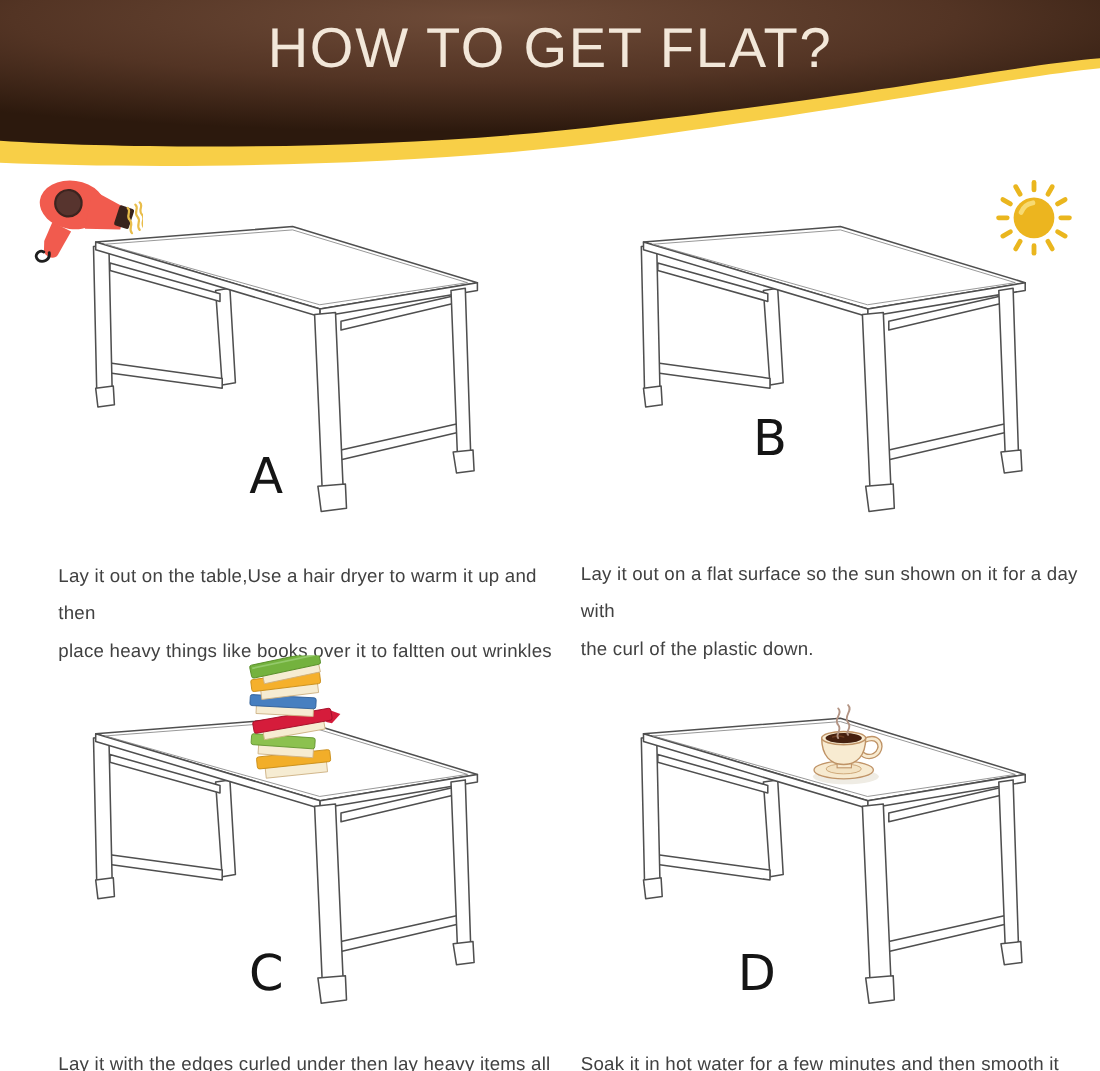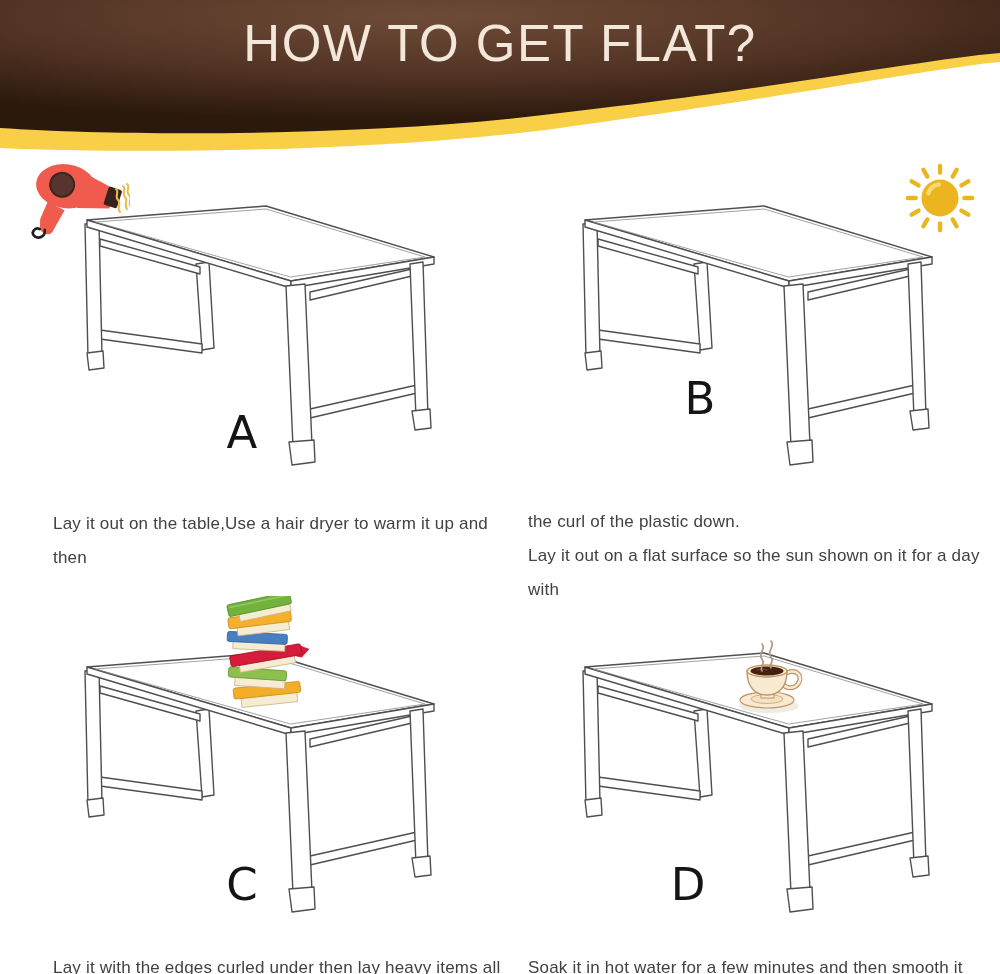--- a/index.html
+++ b/index.html
@@ -105,20 +105,21 @@
       </g>
       <g stroke="#e9bd4a" stroke-width="2" fill="none" stroke-linecap="round">
         <path d="M96,28 c4,3 -2,7 2,11 c4,4 -2,8 2,12"></path>
         <path d="M103,25 c4,3 -2,7 2,11 c4,4 -2,8 2,12"></path>
         <path d="M110,22 c4,3 -2,7 2,11 c4,4 -2,8 2,12" transform="translate(-3,1)"></path>
       </g>
     </svg>
     <div class="panel-label lab-a">A</div>
     <div class="panel-caption cap-a">
       <div>Lay it out on the table,Use a hair dryer to warm it up and then</div>
+      <div>place heavy things like books over it to faltten out wrinkles</div>
     </div>
   </section>
 
   <section>
     <svg class="table-svg tbl-b" viewBox="0 0 400 290">
       <use href="#tbl" xlink:href="#tbl"></use>
     </svg>
     <svg class="abs icon-sun" viewBox="0 0 80 80">
       <g stroke="#eab61e" stroke-width="4.5" stroke-linecap="round">
         <line x1="40" y1="14" x2="40" y2="7"></line>
@@ -132,22 +133,22 @@
         <line x1="18" y1="53" x2="11" y2="57"></line>
         <line x1="15" y1="40" x2="7" y2="40"></line>
         <line x1="18" y1="27" x2="11" y2="23"></line>
         <line x1="27" y1="18" x2="23" y2="11"></line>
       </g>
       <circle cx="40" cy="40" r="19" fill="#ecb51f"></circle>
       <path d="M28,35 a 14,14 0 0 1 11,-9" fill="none" stroke="#f7da72" stroke-width="4.5" stroke-linecap="round"></path>
     </svg>
     <div class="panel-label lab-b">B</div>
     <div class="panel-caption cap-b">
+      <div>Lay it out on a flat surface so the sun shown on it for a day with</div>
       <div>the curl of the plastic down.</div>
-      <div>Lay it out on a flat surface so the sun shown on it for a day with</div>
     </div>
   </section>
 
   <section>
     <svg class="table-svg tbl-c" viewBox="0 0 400 290">
       <use href="#tbl" xlink:href="#tbl"></use>
     </svg>
     <svg class="abs icon-books" viewBox="0 0 96 118">
 
       <g transform="rotate(-6 50 100)">

